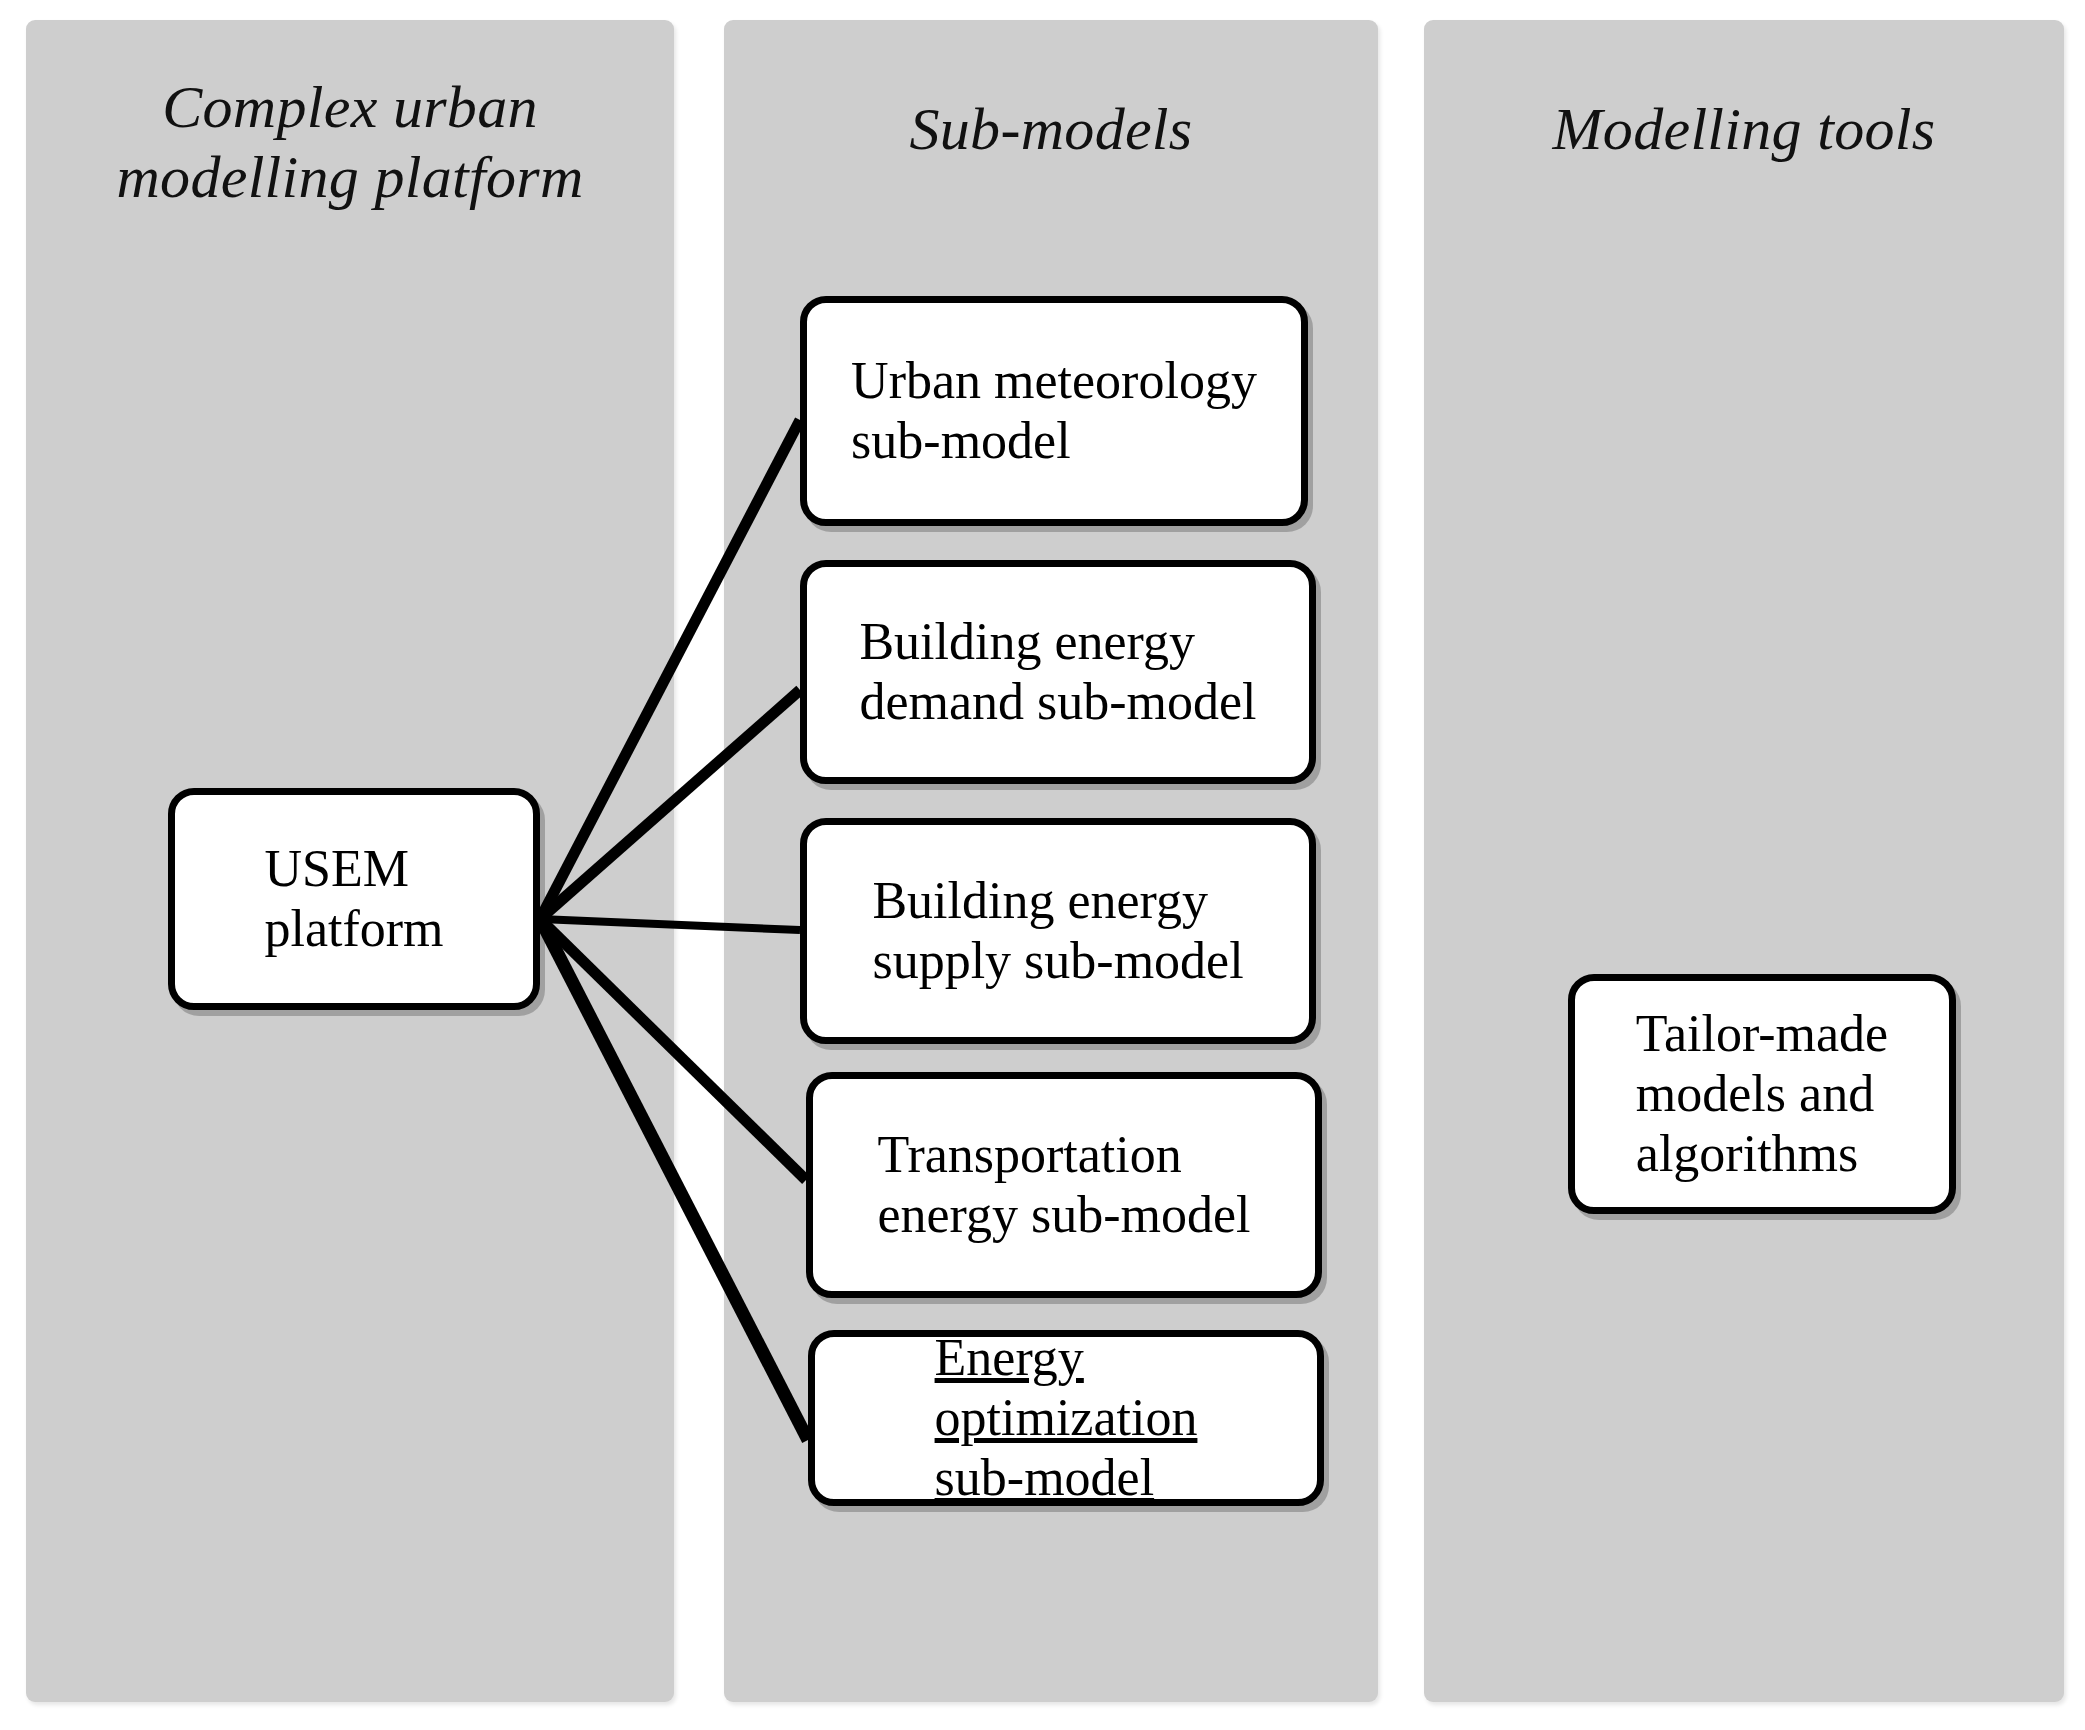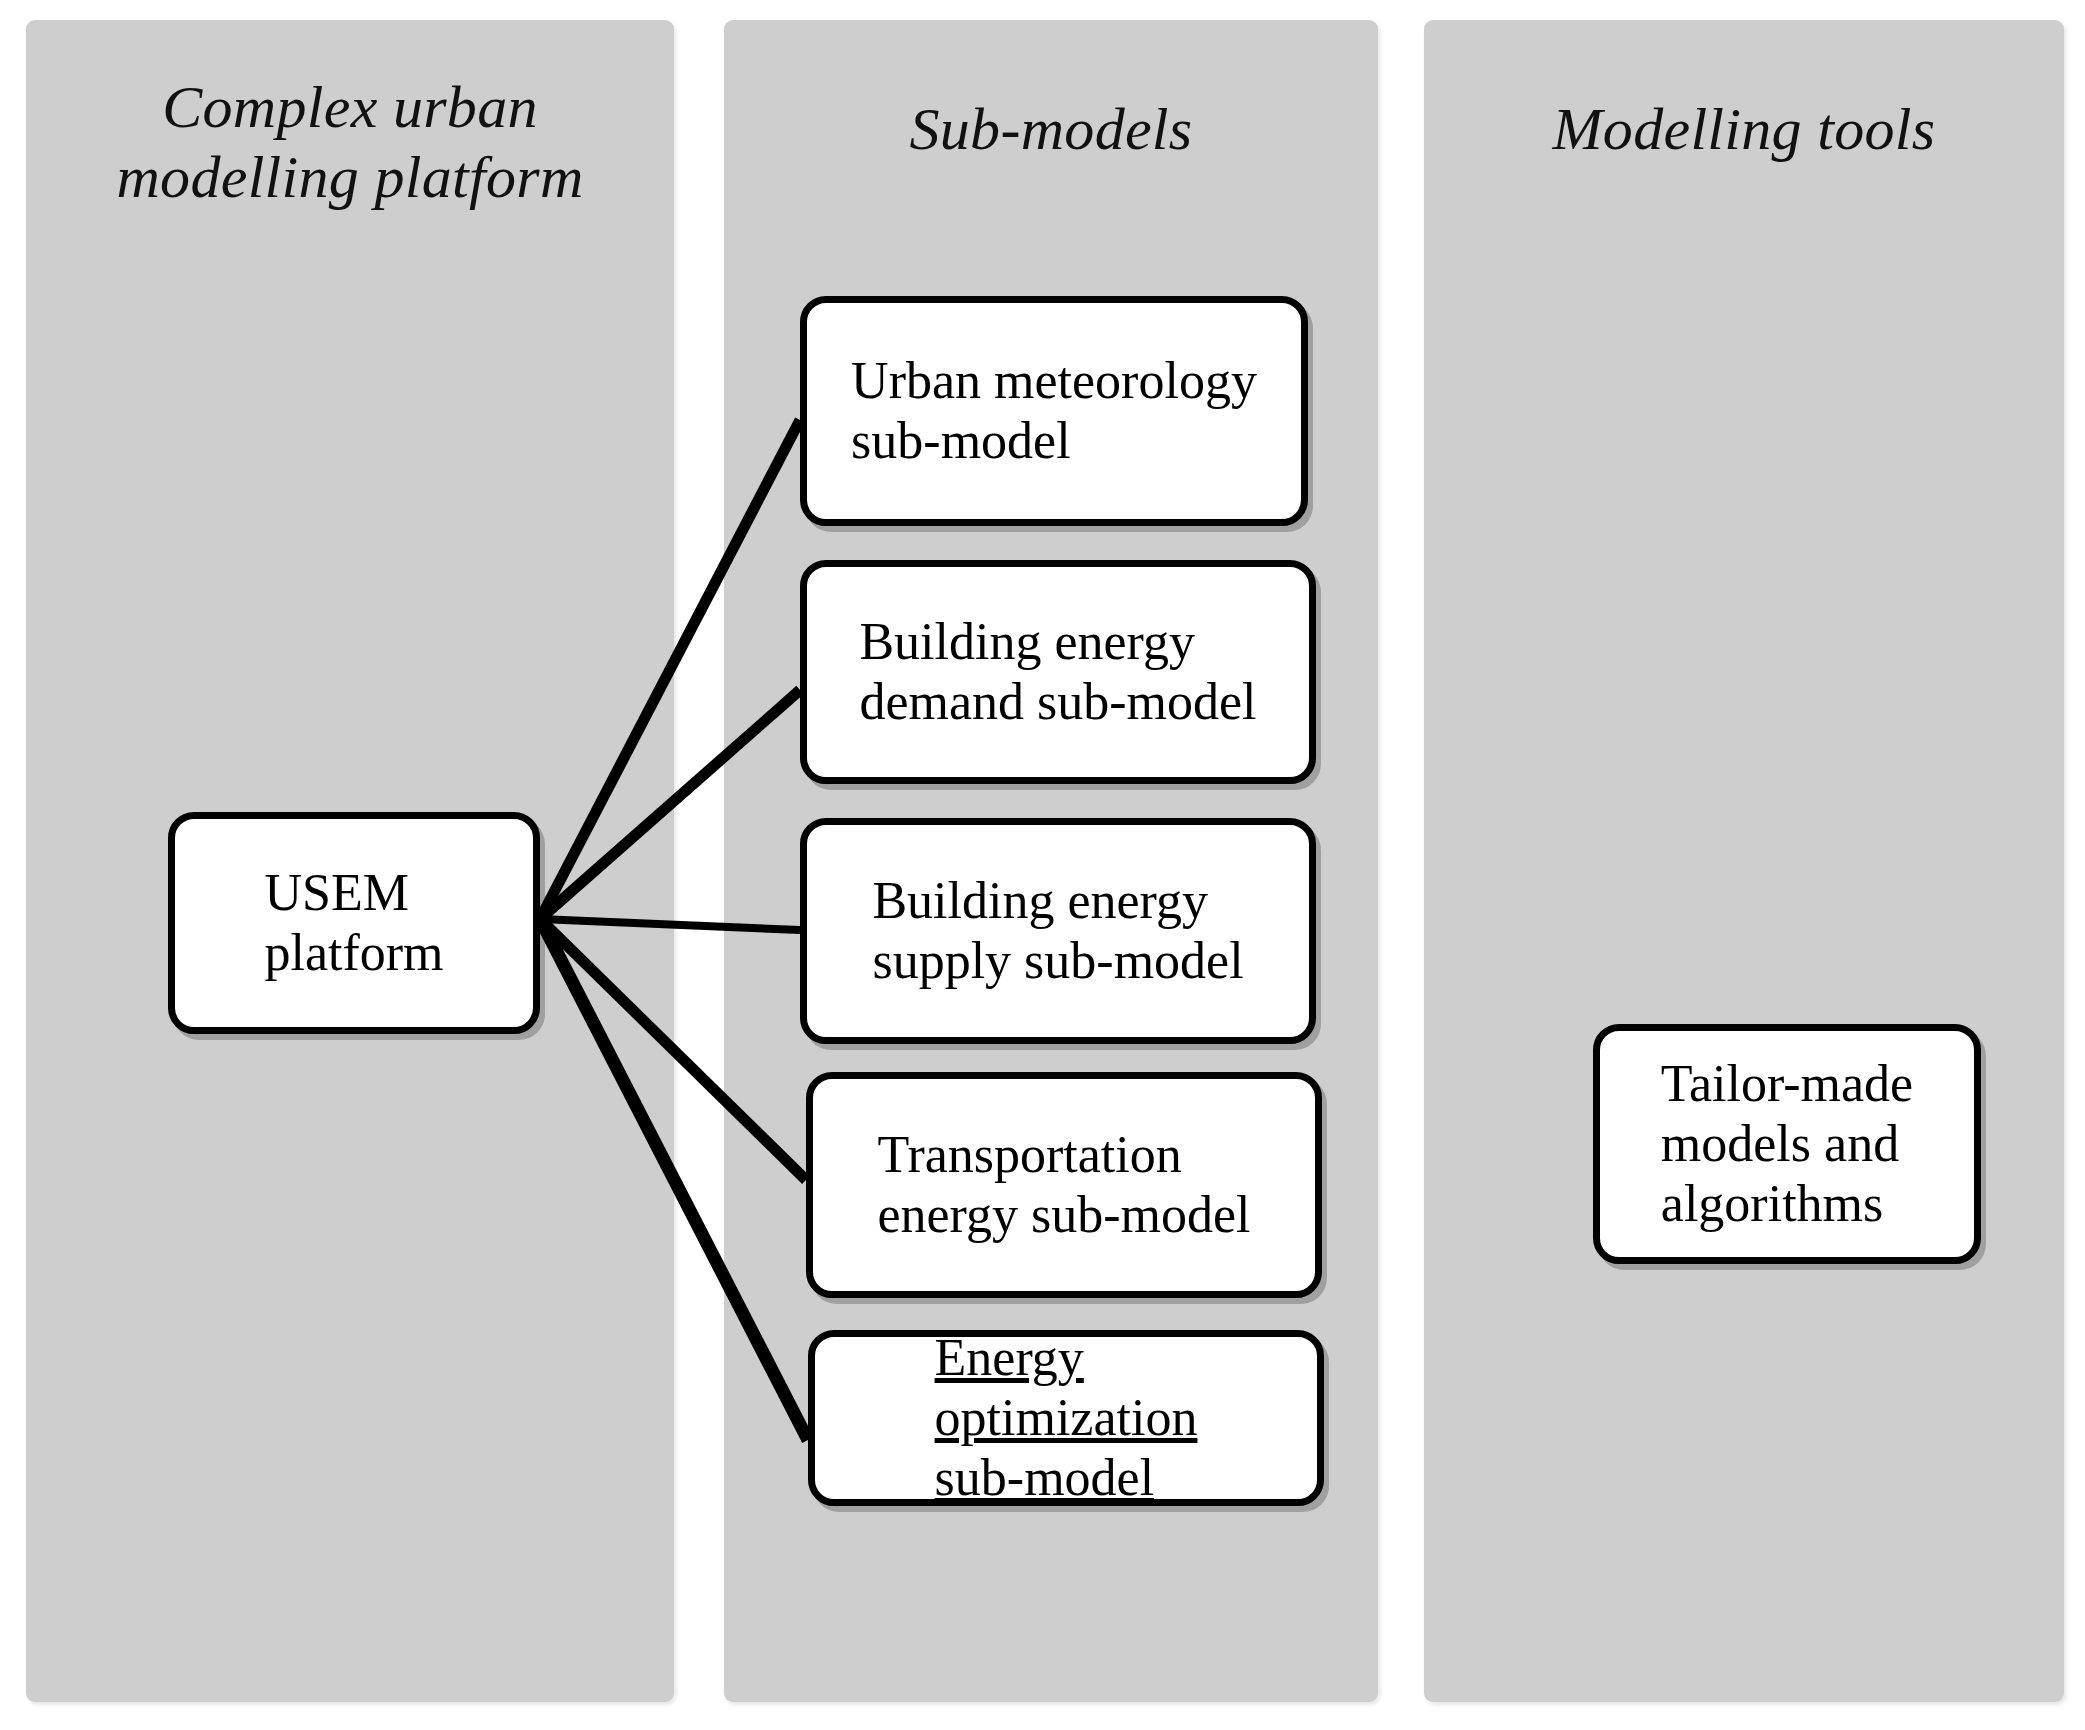--- a/index.html
+++ b/index.html
@@ -66,32 +66,32 @@
     justify-content: center;
     text-align: left;
     color: #000000;
     font-size: 52px;
     line-height: 1.16;
     white-space: pre-line;
     box-shadow: 5px 6px 0 rgba(0,0,0,0.22);
   }
 
   
-  #node-usem { left: 168px; top: 812px; width: 372px; height: 222px; }
+  #node-usem { left: 168px; top: 788px; width: 372px; height: 222px; }
 
   
   #node-urban-met      { left: 800px; top: 296px;  width: 508px; height: 230px; }
   #node-bld-demand     { left: 800px; top: 560px;  width: 516px; height: 224px; }
   #node-bld-supply     { left: 800px; top: 818px;  width: 516px; height: 226px; }
   #node-transport      { left: 806px; top: 1072px; width: 516px; height: 226px; }
   #node-energy-opt     { left: 808px; top: 1330px; width: 516px; height: 176px; text-decoration: underline; }
 
   
   #node-sim-engines    { left: 1572px; top: 488px;  width: 380px; height: 234px; }
-  #node-tailor-made    { left: 1568px; top: 1024px;  width: 388px; height: 240px; margin-left: 25px; }
+  #node-tailor-made    { left: 1568px; top: 974px;  width: 388px; height: 240px; }
 </style>
 </head>
 <body>
 
 <div id="canvas">
 
   <div class="panel" id="panel-platform">
     <div class="panel-title">Complex urban
 modelling platform</div>
   </div>

